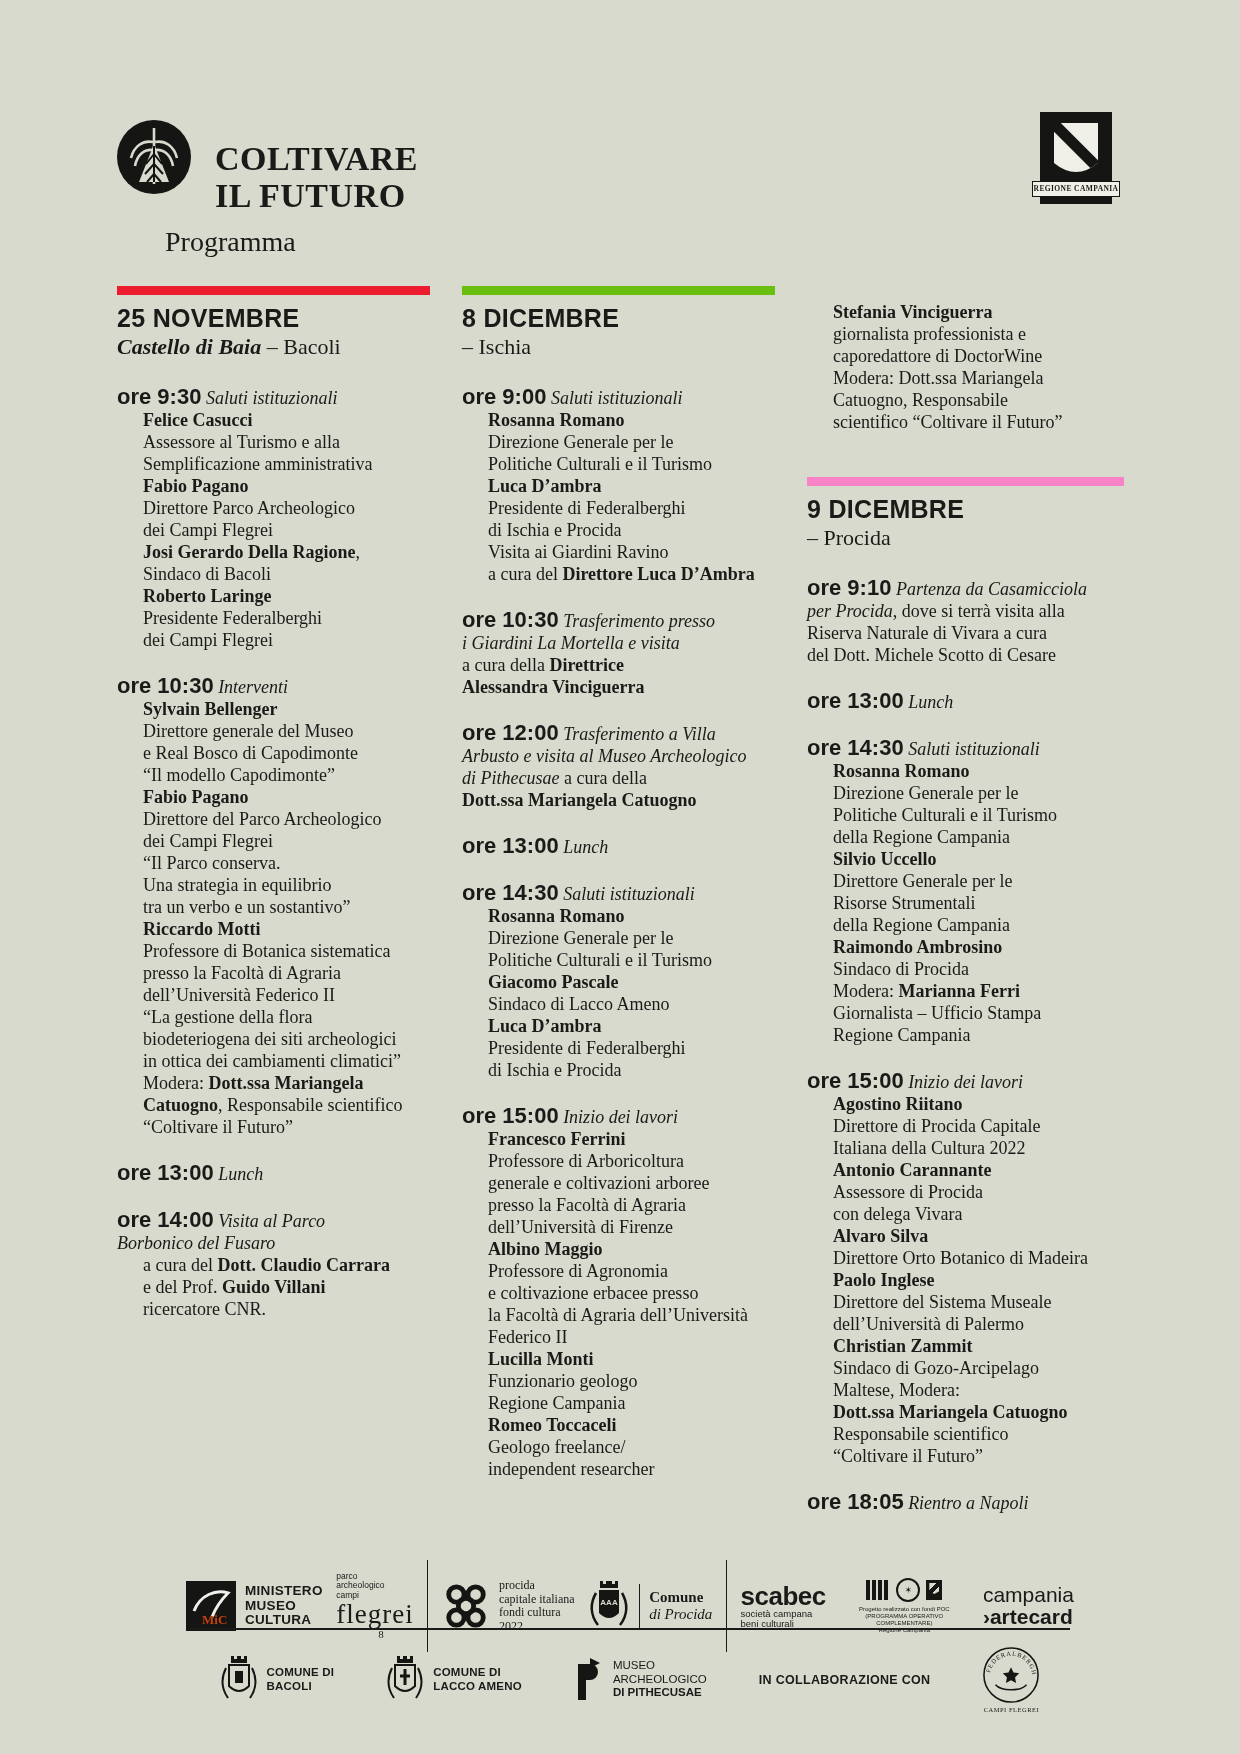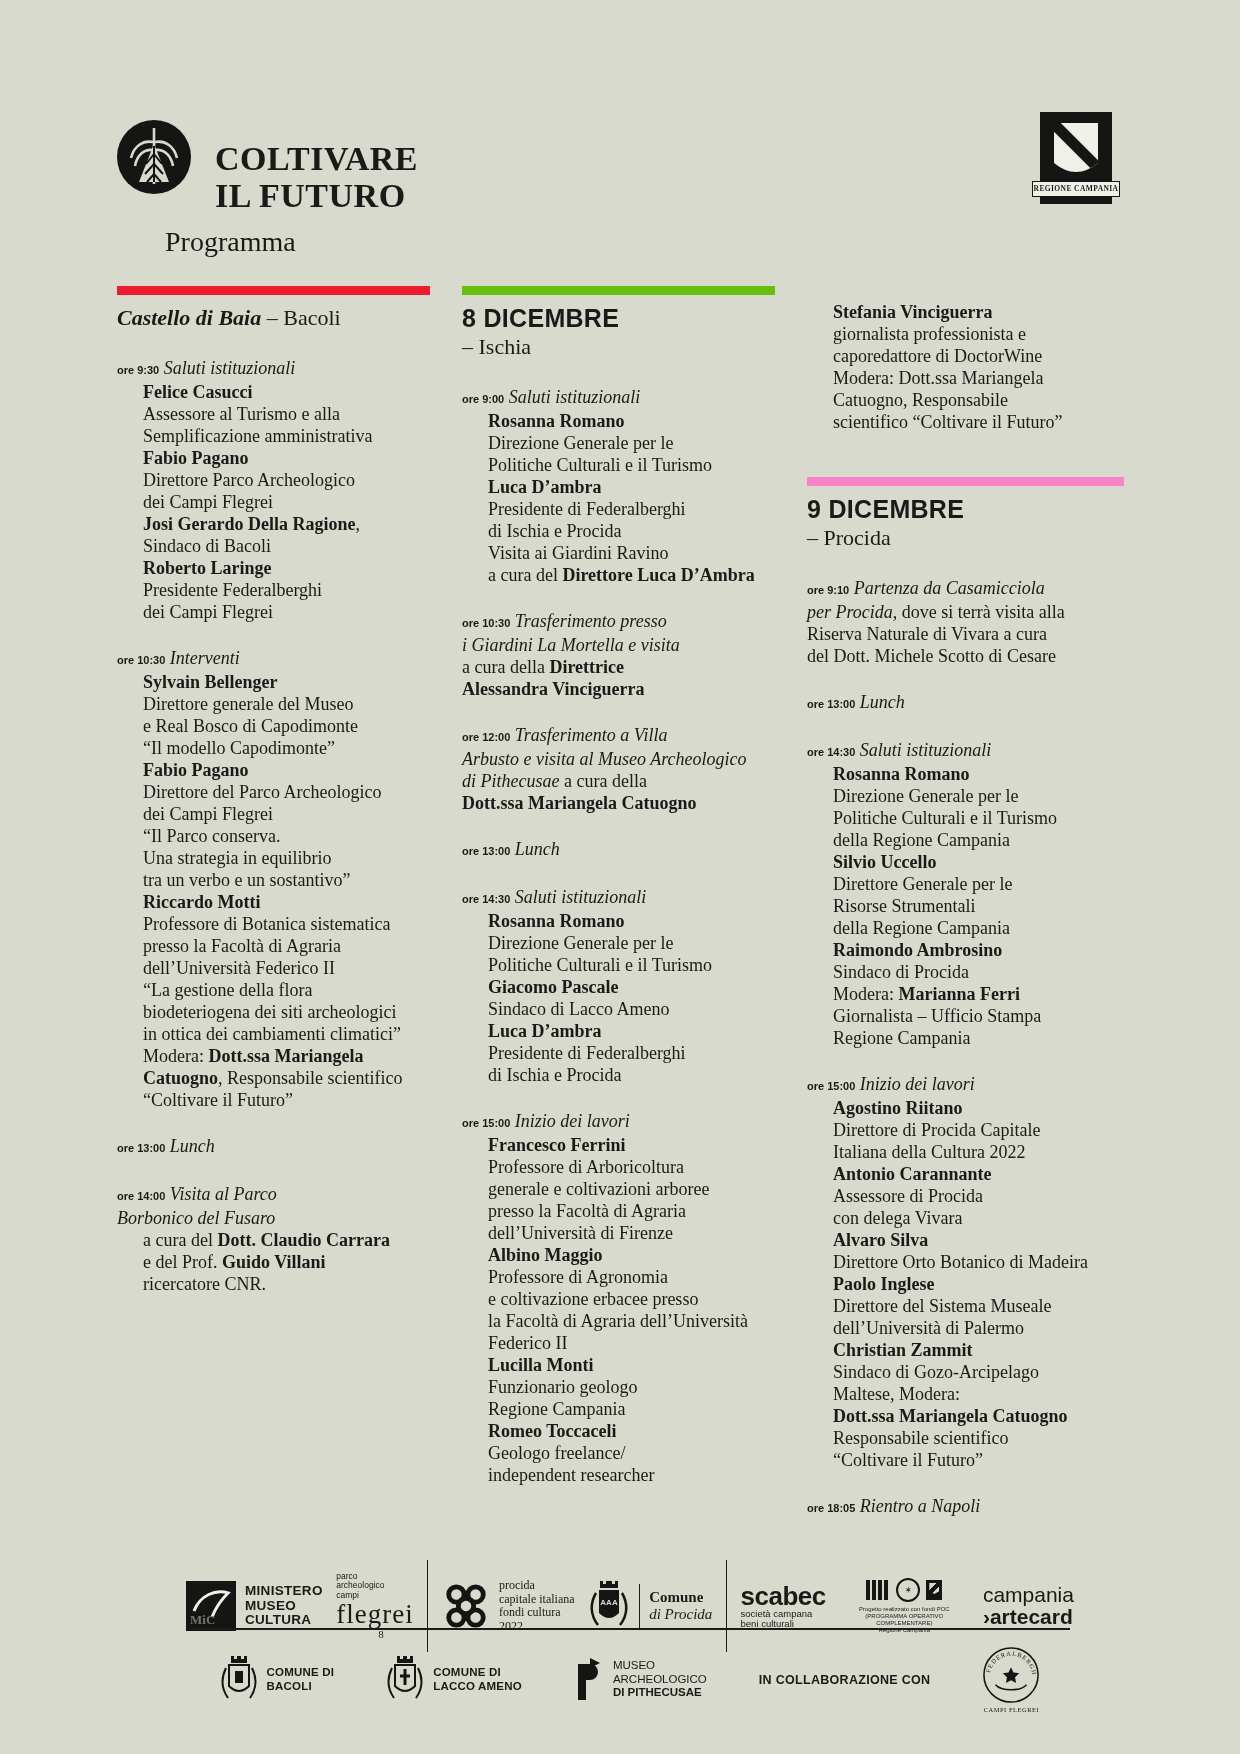--- a/index.html
+++ b/index.html
@@ -30,29 +30,29 @@
   .col-date{font-family:"Liberation Sans",sans-serif;font-weight:800;font-size:25px;line-height:29px;letter-spacing:.3px;}
   .col-loc{font-size:22px;line-height:27px;margin-bottom:26px;}
   .session{margin-bottom:24px;}
   .session.pre{margin-top:15px;margin-bottom:44px;}
   .line{font-size:18px;line-height:22px;white-space:nowrap;}
   .line.ind{padding-left:26px;}
   .sg-r{}
   .sg-b{font-weight:700;}
   .sg-i{font-style:italic;}
   .sg-bi{font-weight:700;font-style:italic;}
-  .sg-t{font-family:"Liberation Sans",sans-serif;font-weight:700;font-size:11px;}
+  .sg-t{font-family:"Liberation Sans",sans-serif;font-weight:700;font-size:22px;}
   
   .f-row1{position:absolute;left:186px;top:1560px;width:888px;display:flex;align-items:center;justify-content:space-between;}
   .f-div{width:1px;height:92px;background:#1a1a18;}
   .f-hline{position:absolute;left:190px;top:1628px;width:880px;height:2px;background:#1a1a18;}
   .f-row2{position:absolute;left:190px;top:1646px;width:880px;display:flex;align-items:center;justify-content:center;gap:52px;}
   .f-item{display:flex;align-items:center;gap:9px;}
   .mic-box{position:relative;width:50px;height:50px;background:#151513;flex:none;}
-  .mic-mark{position:absolute;left:4px;bottom:3px;color:#737373;font:700 13px "Liberation Serif",serif;}
+  .mic-mark{position:absolute;left:16px;bottom:3px;color:#c2410c;font:700 13px "Liberation Serif",serif;}
   .mic-lines{font:700 13.5px/14.5px "Liberation Sans",sans-serif;letter-spacing:.3px;}
   .flegrei-small{font:400 8.5px/9.5px "Liberation Sans",sans-serif;}
   .flegrei-big{font:400 27px/28px "Liberation Serif",serif;letter-spacing:1px;}
   .flegrei-sub{font:400 11px "Liberation Serif",serif;margin-left:42px;}
   .pro-lines div{font:400 12px/13.5px "Liberation Serif",serif;}
   .pro-b{font-family:"Liberation Sans",sans-serif;font-weight:700;font-size:12.5px;}
   .pro-i{font-style:italic;}
   .cp-bar{width:1px;height:44px;background:#1a1a18;}
   .cp-l1{font:700 15px/17px "Liberation Serif",serif;}
   .cp-l2{font:400 15px/17px "Liberation Serif",serif;font-style:italic;}
@@ -115,20 +115,21 @@
     <line x1="-2" y1="-2" x2="52" y2="52" stroke="#151513" stroke-width="11" clip-path="url(#sh)"></line>
   </svg>
   <div class="region-label">REGIONE CAMPANIA</div>
 </div>
 
 <div class="page-title">Programma</div>
 
 <div class="columns">
   <div class="col c1">
       <div class="accent-bar" style="background: rgb(236, 27, 45);"></div>
+      <div class="col-date">25 NOVEMBRE</div>
       <div class="col-loc"><span class="sg-bi">Castello di Baia</span><span class="sg-r"> – Bacoli</span></div>
       <div class="session">
         <div class="line"><span class="sg-t">ore 9:30</span><span class="sg-r"> </span><span class="sg-i">Saluti istituzionali</span></div>
         <div class="line ind"><span class="sg-b">Felice Casucci</span></div>
         <div class="line ind"><span class="sg-r">Assessore al Turismo e alla</span></div>
         <div class="line ind"><span class="sg-r">Semplificazione amministrativa</span></div>
         <div class="line ind"><span class="sg-b">Fabio Pagano</span></div>
         <div class="line ind"><span class="sg-r">Direttore Parco Archeologico</span></div>
         <div class="line ind"><span class="sg-r">dei Campi Flegrei</span></div>
         <div class="line ind"><span class="sg-b">Josi Gerardo Della Ragione</span><span class="sg-r">,</span></div>

